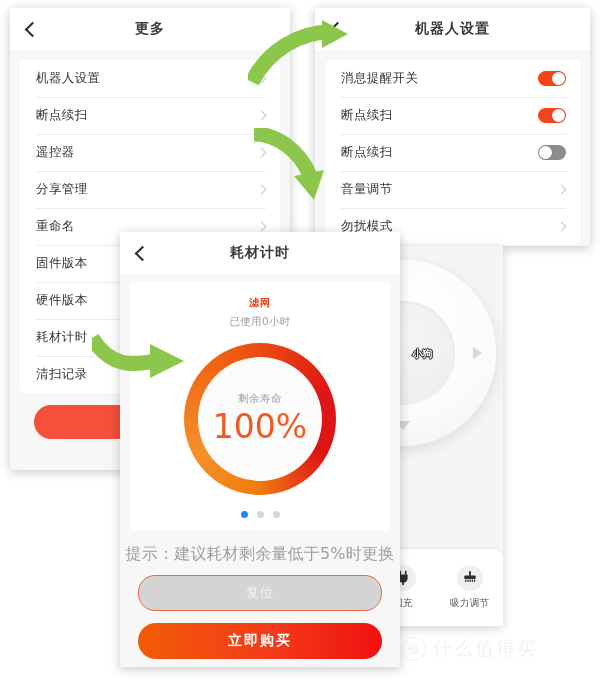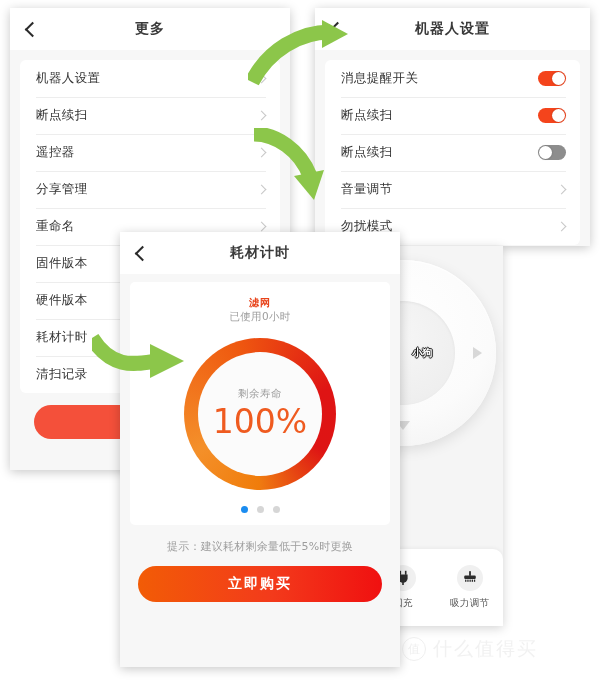--- a/index.html
+++ b/index.html
@@ -80,21 +80,21 @@
     position:absolute;left:50%;top:14px;transform:translateX(-50%);
     width:186px;height:186px;border-radius:50%;
     background:radial-gradient(circle at 50% 35%,#ffffff 0%,#fbfbfb 58%,#f1f1f1 100%);
     box-shadow:0 4px 14px rgba(0,0,0,.10), inset 0 1px 2px #fff;
   }
   .dpad .inner{
     position:absolute;left:50%;top:50%;transform:translate(-50%,-50%);
     width:104px;height:104px;border-radius:50%;
     background:radial-gradient(circle at 45% 35%,#f6f6f6 0%,#efefef 70%,#eaeaea 100%);
     box-shadow:inset 0 1px 3px rgba(0,0,0,.06);
-    display:flex;align-items:center;justify-content:center;font-family:Liberation Mono, monospace;
+    display:flex;align-items:center;justify-content:center;
   }
   .brand{display:flex;align-items:center;gap:2px;transform:scale(.92);}
   .brand .wordmark{
     font-size:11px;font-weight:bold;color:#fff;line-height:1.0;
     text-shadow:0 0 1px #222,0 0 2px #222,-1px 0 0 #111,1px 0 0 #111,0 -1px 0 #111,0 1px 0 #111;
     letter-spacing:0;
   }
   .arrow-l,.arrow-r,.arrow-d{position:absolute;width:0;height:0;opacity:.55;}
   .arrow-l{left:14px;top:50%;margin-top:-6px;border-top:6px solid transparent;border-bottom:6px solid transparent;border-right:9px solid #b9b9b9;}
   .arrow-r{right:14px;top:50%;margin-top:-6px;border-top:6px solid transparent;border-bottom:6px solid transparent;border-left:9px solid #b9b9b9;}
@@ -109,37 +109,37 @@
     width:26px;height:26px;border-radius:50%;background:#f0f0f0;
     display:flex;align-items:center;justify-content:center;position:relative;overflow:hidden;
   }
   .tool .tlabel{font-size:9.5px;color:#555;letter-spacing:.3px;}
 
   
   #panel-consume{left:120px;top:232px;width:280px;height:435px;}
   #panel-consume .wcard{background:#fff;margin:8px 10px 0 10px;border-radius:5px;
     padding:14px 0 12px 0;text-align:center;}
   .ctitle{font-size:10px;color:#e8431a;font-weight:bold;letter-spacing:1px;}
-  .csub{font-size:10.5px;color:#9d9d9d;letter-spacing:.3px;}
+  .csub{font-size:10.5px;color:#9d9d9d;margin-top:5px;letter-spacing:.3px;}
   .gauge{
     position:relative;width:152px;height:152px;margin:14px auto 0 auto;border-radius:50%;
     background:conic-gradient(from 180deg,#f07c0a 0deg,#f4902a 60deg,#ef5a10 160deg,#df1414 250deg,#de1414 300deg,#ef7a10 360deg);
     display:flex;align-items:center;justify-content:center;
   }
   .gauge::before{
     content:"";position:absolute;left:50%;top:50%;transform:translate(-50%,-50%);
     width:124px;height:124px;border-radius:50%;background:#fbfbfb;
   }
   .gauge .gtxt{position:relative;text-align:center;}
   .glabel{font-size:10.5px;color:#9b9b9b;letter-spacing:.5px;}
   .gvalue{font-size:33px;color:#ef5b20;line-height:1.15;margin-top:2px;font-weight:400;}
   .dots{display:flex;gap:9px;justify-content:center;margin-top:16px;}
   .dot{width:7px;height:7px;border-radius:50%;background:#d6d6d6;}
   .dot.active{background:#1a8cf0;}
-  .tip{font-size:11px;color:#9d9d9d;text-align:center;margin-top:14px;letter-spacing:.2px;}
+  .tip{font-size:16px;color:#9d9d9d;text-align:center;margin-top:14px;letter-spacing:.2px;}
   .btn-reset{
     margin:10px 18px 0 18px;height:34px;border-radius:17px;border:1px solid #ef6a3c;
     background:#d4d4d4;display:flex;align-items:center;justify-content:center;
     font-size:13px;color:#f3f3f3;letter-spacing:1px;
   }
   .btn-buy{
     margin:12px 18px 0 18px;height:36px;border-radius:18px;
     background:linear-gradient(90deg,#f25c06 0%,#f33a1b 55%,#f01010 100%);
     display:flex;align-items:center;justify-content:center;
     font-size:14px;color:#fff;letter-spacing:2px;font-weight:600;
@@ -320,20 +320,21 @@
           <div class="gvalue">100%</div>
         </div>
       </div>
       <div class="dots">
         <span class="dot active"></span>
         <span class="dot"></span>
         <span class="dot"></span>
       </div>
     </div>
     <div class="tip">提示：建议耗材剩余量低于5%时更换</div>
+    <div class="btn-reset">复位</div>
     <div class="btn-buy">立即购买</div>
   </div>
 
   <svg class="garrow" style="left:248px;top:20px;" width="110" height="70" viewBox="0 0 110 70">
     <path d="M4 62 C20 30 52 12 82 12 L82 12" stroke="#8cc64a" stroke-width="15" fill="none" stroke-linecap="butt"></path>
     <path d="M74 0 L100 14 L74 28 Z" fill="#8cc64a"></path>
   </svg>
 
   <svg class="garrow" style="left:252px;top:128px;" width="105" height="80" viewBox="0 0 105 80">
     <path d="M2 6 C24 6 48 22 58 48" stroke="#8cc64a" stroke-width="15" fill="none"></path>

